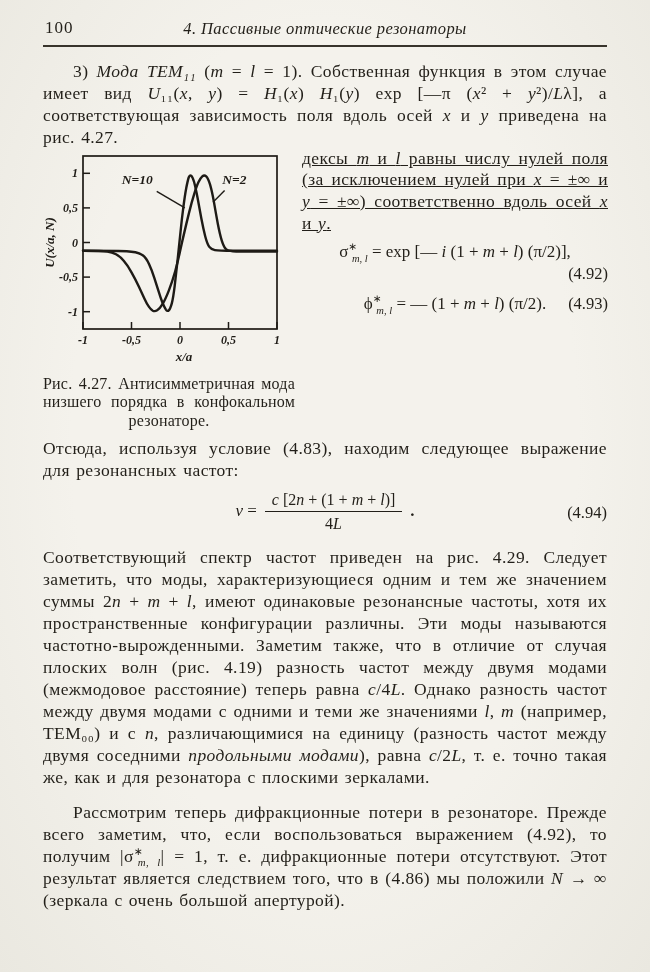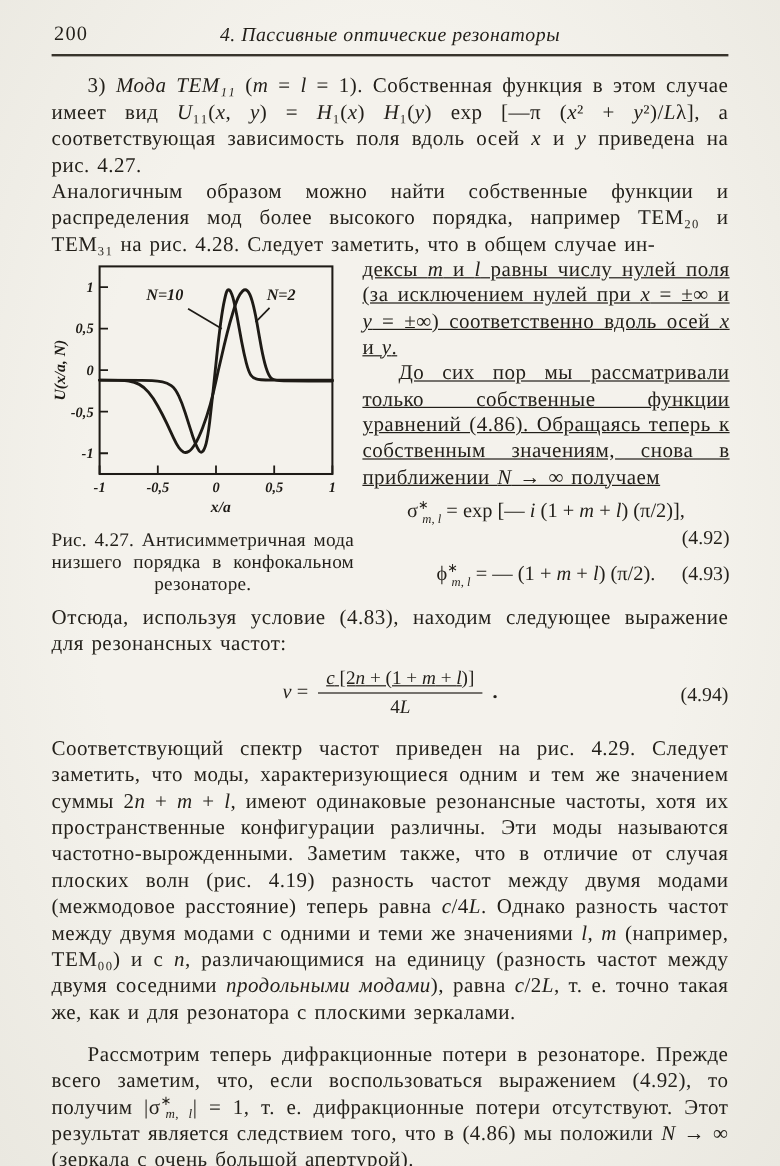--- a/index.html
+++ b/index.html
@@ -28,45 +28,44 @@
   .rightcol .body{line-height:21.6px;text-decoration:underline;}
   .eqblock{margin-top:8px;text-align:center;font-size:17px;white-space:nowrap;font-family:Liberation Serif, serif;}
   .eqnumline{text-align:right;font-size:16.5px;margin-top:2px;}
   .eqrow{position:relative;text-align:center;font-size:17px;margin-top:10px;}
   .eqrow .eqnum{position:absolute;right:0;top:50%;transform:translateY(-50%);font-size:16.5px;}
   .eqrow.display{margin:9px 0 10px;min-height:46px;}
   .eqgroup{display:inline-flex;align-items:center;gap:5px;}
   .frac{display:inline-flex;flex-direction:column;align-items:stretch;text-align:center;
     vertical-align:middle;margin:0 3px;}
   .frac .num{display:block;padding:0 7px 2px;border-bottom:1.7px solid #221f19;
-    font-size:16px;line-height:19px;text-decoration:underline;}
+    font-size:16px;line-height:19px;}
   .frac .den{display:block;padding-top:2px;font-size:16px;line-height:19px;}
   .tail{font-weight:bold;}
   sup,sub{line-height:0;font-size:62%;}
   sup + sub{margin-left:-0.5em;}
   .p4{margin-top:4px;}
   .p5{margin-top:2px;}
   .p6{margin-top:13px;}
   .tick{font:bold italic 12px "Liberation Serif",serif;fill:#1e1b16;letter-spacing:0;}
   .axlabel{font:bold italic 13px "Liberation Serif",serif;fill:#1e1b16;}
   .annot{font:bold italic 13.5px "Liberation Serif",serif;fill:#1e1b16;}
 </style>
 </head>
 <body>
 
 <div class="page">
 
   <div class="header">
-    <span class="pagenum">200</span>
+    <span class="pagenum">100</span>
     <span class="runhead">4. Пассивные оптические резонаторы</span>
   </div>
   <div class="rule"></div>
 
   <p class="body indent p1">3) <i>Мода ТЕМ₁₁</i> (<i>m</i> = <i>l</i> = 1). Собственная функция в этом случае имеет вид <i>U</i>₁₁(<i>x</i>, <i>y</i>) = <i>H</i>₁(<i>x</i>) <i>H</i>₁(<i>y</i>) exp [—π (<i>x</i>² + <i>y</i>²)/<i>L</i>λ], а соответствующая зависимость поля вдоль осей <i>x</i> и <i>y</i> приведена на рис. 4.27.</p>
-  <p class="body">Аналогичным образом можно найти собственные функции и распределения мод более высокого порядка, например ТЕМ₂₀ и ТЕМ₃₁ на рис. 4.28. Следует заметить, что в общем случае ин-</p>
 
   <div class="midzone">
     <figure class="fig">
       <svg id="plot" width="244" height="212" viewBox="0 0 244 212">
           <rect x="40" y="3" width="194" height="173" fill="none" stroke="#1e1b16" stroke-width="1.7"></rect>
           <line x1="40" y1="20.3" x2="47" y2="20.3" stroke="#1e1b16" stroke-width="1.5"></line>
           <text x="35" y="24.3" text-anchor="end" class="tick">1</text>
           <line x1="40" y1="54.9" x2="47" y2="54.9" stroke="#1e1b16" stroke-width="1.5"></line>
           <text x="35" y="58.9" text-anchor="end" class="tick">0,5</text>
           <line x1="40" y1="89.5" x2="47" y2="89.5" stroke="#1e1b16" stroke-width="1.5"></line>
@@ -92,21 +91,20 @@
           <line x1="113.72" y1="38.292" x2="141.85000000000002" y2="54.9" stroke="#1e1b16" stroke-width="1.4"></line>
           <text x="94.32000000000001" y="30.68" text-anchor="middle" class="annot">N=10</text>
           <line x1="181.62" y1="37.6" x2="169.98000000000002" y2="49.364000000000004" stroke="#1e1b16" stroke-width="1.4"></line>
           <text x="191.32" y="30.68" text-anchor="middle" class="annot">N=2</text>
         </svg>
       <figcaption class="caption">Рис. 4.27. Антисимметричная мода низшего порядка в конфокальном резонаторе.</figcaption>
     </figure>
 
     <div class="rightcol">
       <p class="body">дексы <i>m</i> и <i>l</i> равны числу нулей поля (за исключением нулей при <i>x</i> = ±∞ и <i>y</i> = ±∞) соответственно вдоль осей <i>x</i> и <i>y</i>.</p>
-      <p class="body indent">До сих пор мы рассматривали только собственные функции уравнений (4.86). Обращаясь теперь к собственным значениям, снова в приближении <i>N</i> → ∞ получаем</p>
 
       <div class="eqblock">
         <div>σ<sup>∗</sup><sub><i>m</i>, <i>l</i></sub> = exp [— <i>i</i> (1 + <i>m</i> + <i>l</i>) (π/2)],</div>
         <div class="eqnumline">(4.92)</div>
       </div>
 
       <div class="eqrow">
         <span>ϕ<sup>∗</sup><sub><i>m</i>, <i>l</i></sub> = — (1 + <i>m</i> + <i>l</i>) (π/2).</span>
         <span class="eqnum">(4.93)</span>
       </div>

